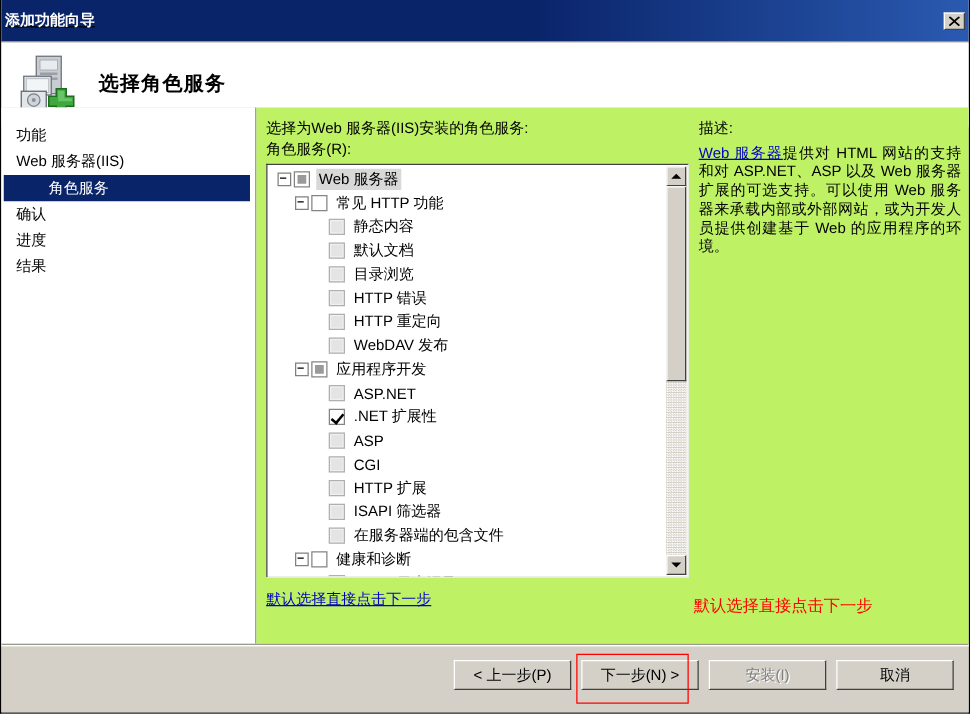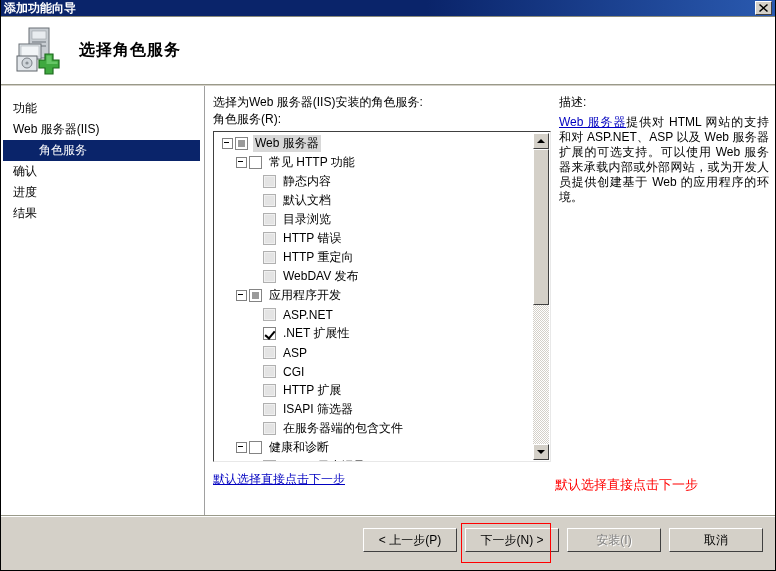--- a/index.html
+++ b/index.html
@@ -16,26 +16,27 @@
     position: relative;
     width: 776px; height: 571px;
     background: #d4d0c8;
     border: 1px solid #000;
     border-top: none;
     overflow: hidden;
   }
 
   
   #titlebar {
-    height: 17px;
+    height: 34px;
     background: linear-gradient(to right, #0a246a 0%, #0a246a 55%, #2a5ab0 100%);
     display: flex;
     align-items: center;
     padding: 0 1px 0 3px;
     border-bottom: 1px solid #8a8a7a;
+    text-decoration: underline;
   }
   #titlebar-text {
     color: #fff;
     font-size: 12px;
     font-weight: bold;
     letter-spacing: 0px;
     line-height: 15px;
     white-space: nowrap;
   }
   #titlebar-spacer { flex: 1; }
@@ -67,21 +68,21 @@
     color: #000;
     letter-spacing: 1px;
   }
 
   
   #body {
     position: absolute;
     top: 86px; left: 0; right: 0;
     height: 430px;
     display: flex;
-    background: #ffffff;
+    background: #bef264;
   }
 
   
   #sidebar {
     width: 204px;
     flex: 0 0 204px;
     background: #fff;
     border-right: 1px solid #a0a0a0;
     padding-top: 12px;
     position: relative;

